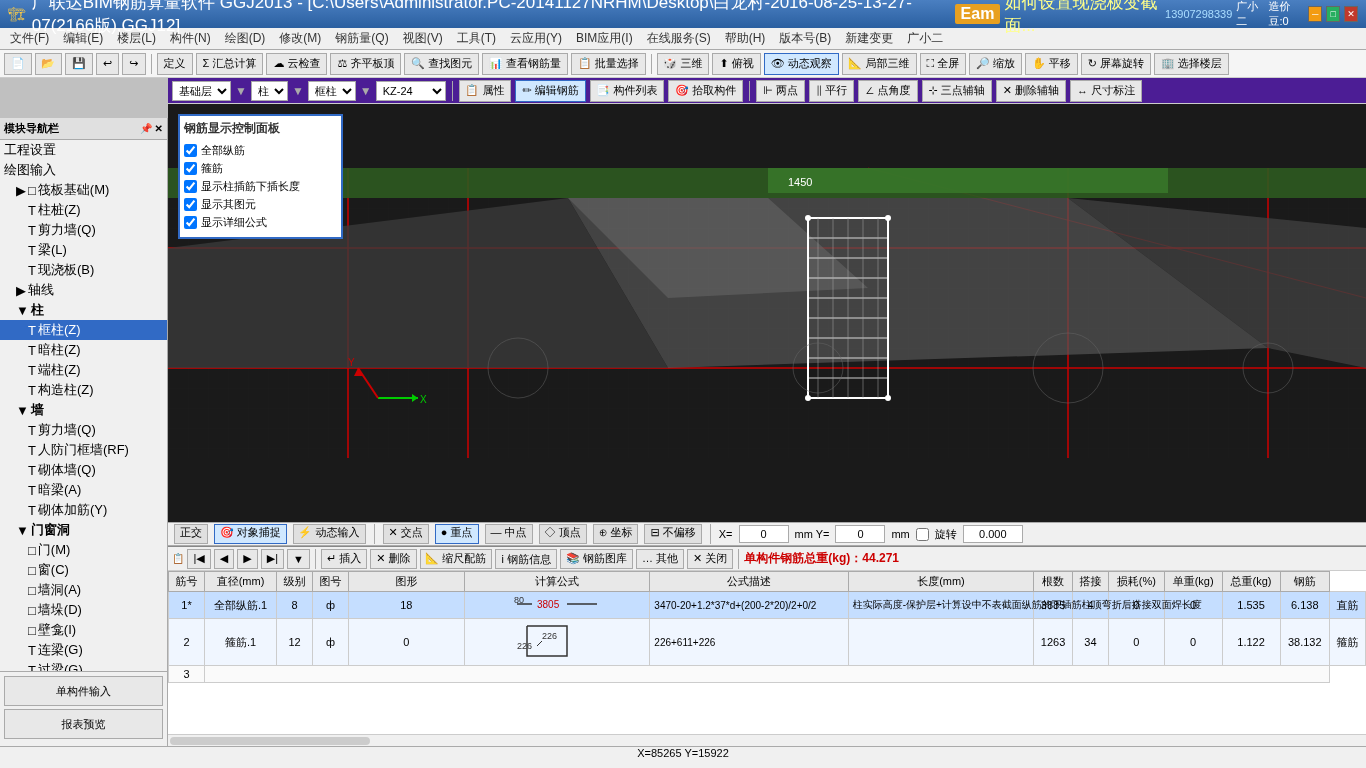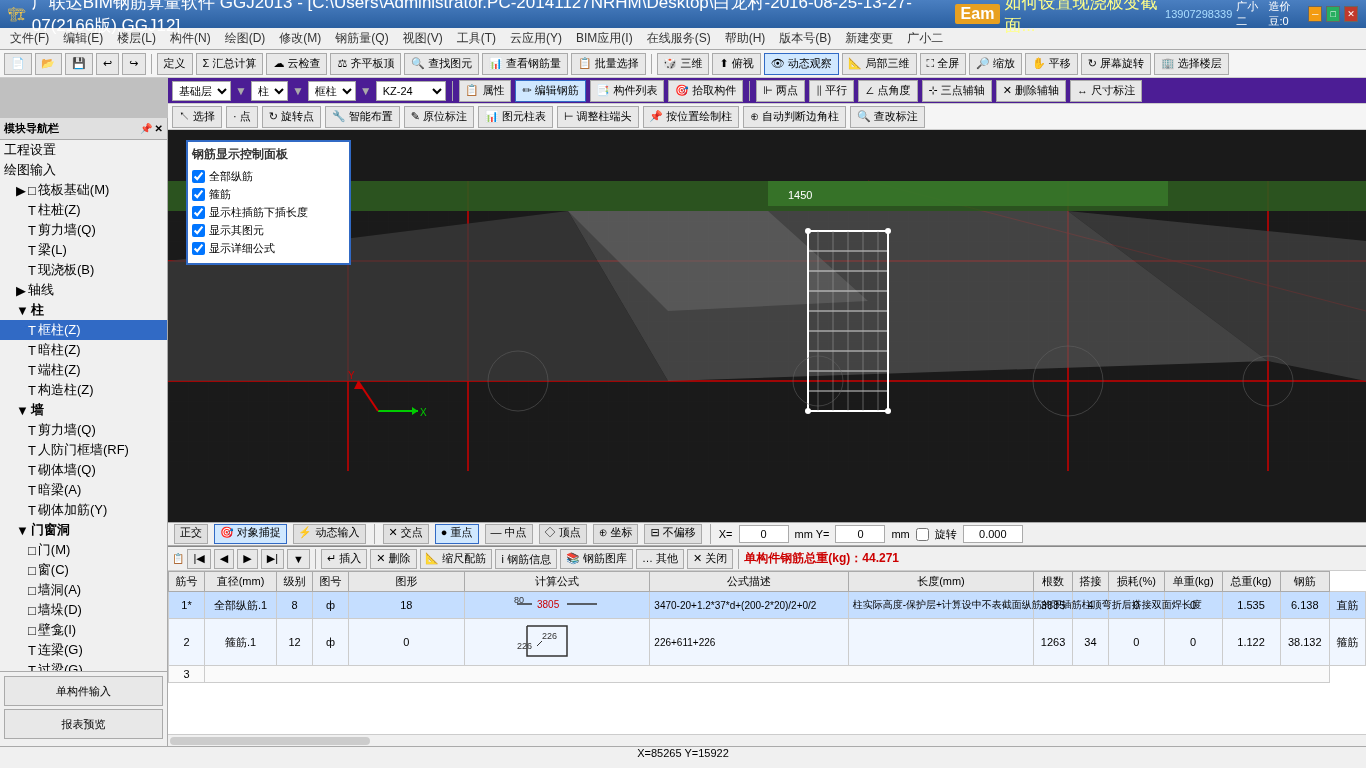--- a/index.html
+++ b/index.html
@@ -108,21 +108,21 @@
     td.desc-col { text-align: left; max-width: 160px; font-size: 10px; }
 
     
     #statusbar {
       height: 22px; background: #f0f0f0; border-top: 1px solid #aaa;
       display: flex; align-items: center; padding: 0 8px; gap: 16px; font-size: 11px; flex-direction: column;
     }
 
     
     #rebar-control-panel {
-      position: absolute; left: 18px; top: 10px; width: 165px;
+      position: absolute; left: 10px; top: 10px; width: 165px;
       background: white; border: 2px solid #316ac5; z-index: 10; padding: 4px;
     }
     #rebar-control-title { font-size: 12px; font-weight: bold; margin-bottom: 6px; color: #333; }
     .rebar-check-item { display: flex; align-items: center; gap: 4px; font-size: 11px; margin-bottom: 3px; }
     .rebar-check-item input[type=checkbox] { cursor: pointer; }
   </style>
 </head>
 <body>
 
 <div id="titlebar">
@@ -355,32 +355,20 @@
       <div class="tb-btn">🎯 拾取构件</div>
       <div class="tb-sep"></div>
       <div class="tb-btn">⊩ 两点</div>
       <div class="tb-btn">∥ 平行</div>
       <div class="tb-btn">∠ 点角度</div>
       <div class="tb-btn">⊹ 三点辅轴</div>
       <div class="tb-btn">✕ 删除辅轴</div>
       <div class="tb-btn">↔ 尺寸标注</div>
     </div>
 
-    <div id="draw-toolbar">
-      <div class="tb-btn">↖ 选择</div>
-      <div class="tb-btn">· 点</div>
-      <div class="tb-btn">↻ 旋转点</div>
-      <div class="tb-btn">🔧 智能布置</div>
-      <div class="tb-btn">✎ 原位标注</div>
-      <div class="tb-btn">📊 图元柱表</div>
-      <div class="tb-btn">⊢ 调整柱端头</div>
-      <div class="tb-btn">📌 按位置绘制柱</div>
-      <div class="tb-btn">⊕ 自动判断边角柱</div>
-      <div class="tb-btn">🔍 查改标注</div>
-    </div>
 
     <div style="flex:1; display:flex; flex-direction:column; overflow:hidden;">
 
       <div id="viewport" style="flex:1; min-height:200px; position:relative; background:#1a1a1a; overflow:hidden;">
 
         <svg width="100%" height="100%" viewBox="0 0 1198 290" preserveAspectRatio="xMidYMid meet" style="position:absolute;top:0;left:0;">
           <defs>
             <pattern id="grid" width="20" height="20" patternUnits="userSpaceOnUse">
               <path d="M 20 0 L 0 0 0 20" fill="none" stroke="#333" stroke-width="0.3"></path>
             </pattern>

